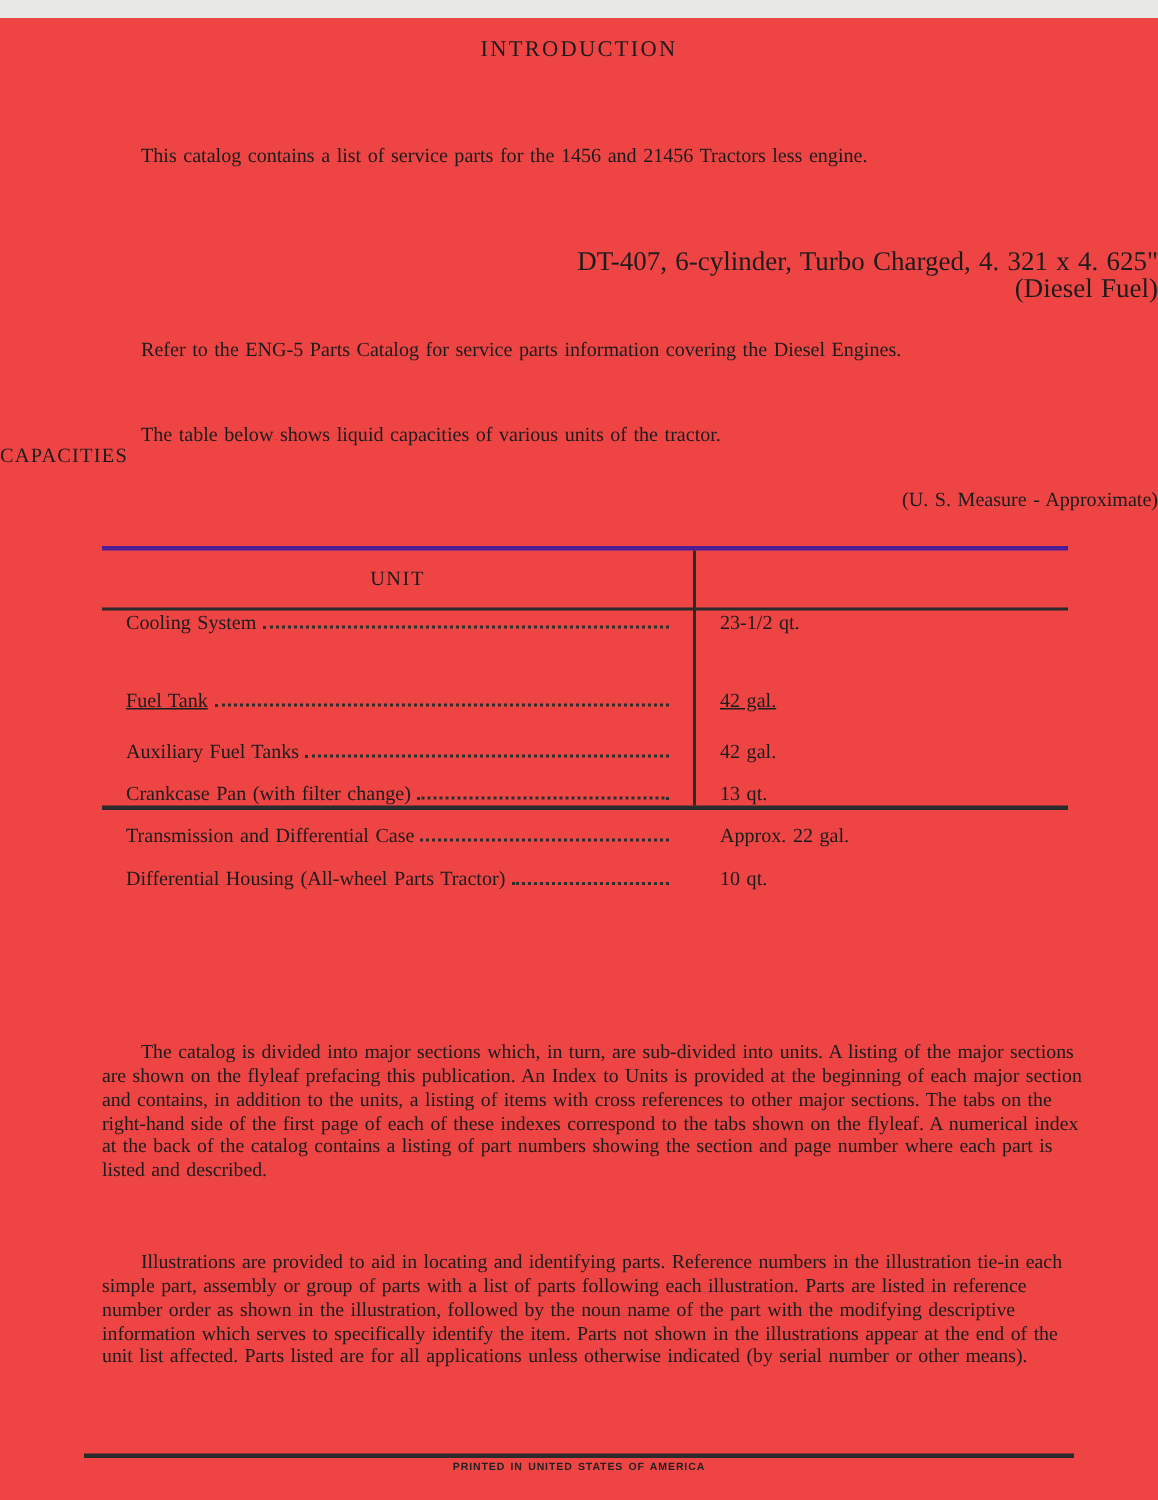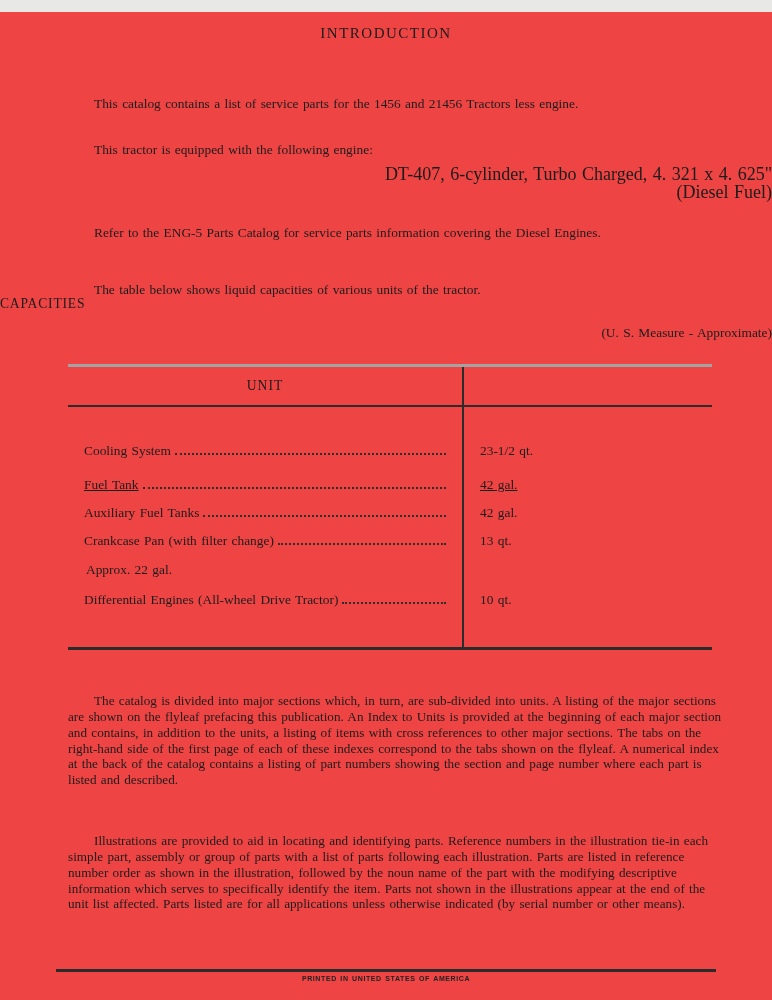--- a/index.html
+++ b/index.html
@@ -36,41 +36,41 @@
   .cap-heading {
     position:absolute; top:284px; left:0; right:0;
     font-size:13.6px; letter-spacing:0.8px;
   }
   .cap-subheading {
     position:absolute; top:313px; left:0; right:0;
     text-align:right; font-size:13.4px;
   }
   .cap-table {
     position:absolute; top:352px; left:68px;
-    width:644px; height:286px;
-    border-top:3px solid #a3a3a3;
+    width:644px; height:176px;
+    border-top:3px solid #4c1d95;
     border-bottom:3px solid #2b2b2b;
     box-sizing:border-box;
   }
   .cap-table .v-divider {
     position:absolute; top:0; bottom:0; left:394px;
     width:1.5px; background:#2b2b2b;
   }
   .cap-table .thead {
     height:40px;
     border-bottom:2px solid #2b2b2b;
     box-sizing:border-box;
     display:flex; align-items:center;
   }
   .cap-table .thead .unit-hdr {
     width:394px; text-align:center;
     font-size:13.6px; letter-spacing:1px;
   }
   .cap-row {
-    display:flex; align-items:flex-end;
+    display:flex; align-items:flex-start;
     font-size:13.4px;
     box-sizing:border-box;
   }
   .cap-row .unit-cell {
     width:394px; box-sizing:border-box;
     padding-left:16px; padding-right:10px;
     display:flex; align-items:baseline;
   }
   .cap-row .leader {
     flex:1;
@@ -104,21 +104,20 @@
   }
 </style>
 </head>
 <body>
 
 <div class="page">
 
   <div class="doc-title">INTRODUCTION</div>
 
   <p class="para" id="p1">This catalog contains a list of service parts for the 1456 and 21456 Tractors less engine.</p>
-  <p class="para" id="p2">This tractor is equipped with the following engine:</p>
 
   <div class="engine-spec">
     <div>DT-407, 6-cylinder, Turbo Charged, 4. 321 x 4. 625"</div>
     <div>(Diesel Fuel)</div>
   </div>
 
   <p class="para" id="p3">Refer to the ENG-5 Parts Catalog for service parts information covering the Diesel Engines.</p>
   <p class="para" id="p4">The table below shows liquid capacities of various units of the tractor.</p>
 
   <div class="cap-heading">CAPACITIES</div>
@@ -157,26 +156,30 @@
 
     <div class="cap-row r4">
       <div class="unit-cell">
         <span>Crankcase Pan (with filter change)</span>
         <span class="leader"></span>
       </div>
       <div class="value-cell">13 qt.</div>
     </div>
 
     <div class="cap-row r5">
+      <div class="unit-cell">
+        <span>Transmission and Differential Case</span>
+        <span class="leader"></span>
+      </div>
       <div class="value-cell">Approx. 22 gal.</div>
     </div>
 
     <div class="cap-row r6">
       <div class="unit-cell">
-        <span>Differential Engines (All-wheel Drive Tractor)</span>
+        <span>Differential Housing (All-wheel Parts Tractor)</span>
         <span class="leader"></span>
       </div>
       <div class="value-cell">10 qt.</div>
     </div>
   </div>
 
   <p class="body-para" id="p5">The catalog is divided into major sections which, in turn, are sub-divided into units.  A listing of the major sections are shown on the flyleaf prefacing this publication.  An Index to Units is provided at the beginning of each major section and contains, in addition to the units, a listing of items with cross references to other major sections.  The tabs on the right-hand side of the first page of each of these indexes correspond to the tabs shown on the flyleaf.  A numerical index at the back of the catalog contains a listing of part numbers showing the section and page number where each part is listed and described.</p>
   <p class="body-para" id="p6">Illustrations are provided to aid in locating and identifying parts.  Reference numbers in the illustration tie-in each simple part, assembly or group of parts with a list of parts following each illustration.  Parts are listed in reference number order as shown in the illustration, followed by the noun name of the part with the modifying descriptive information which serves to specifically identify the item.  Parts not shown in the illustrations appear at the end of the unit list affected.  Parts listed are for all applications unless otherwise indicated (by serial number or other means).</p>
 
   <div class="footer-rule"></div>

